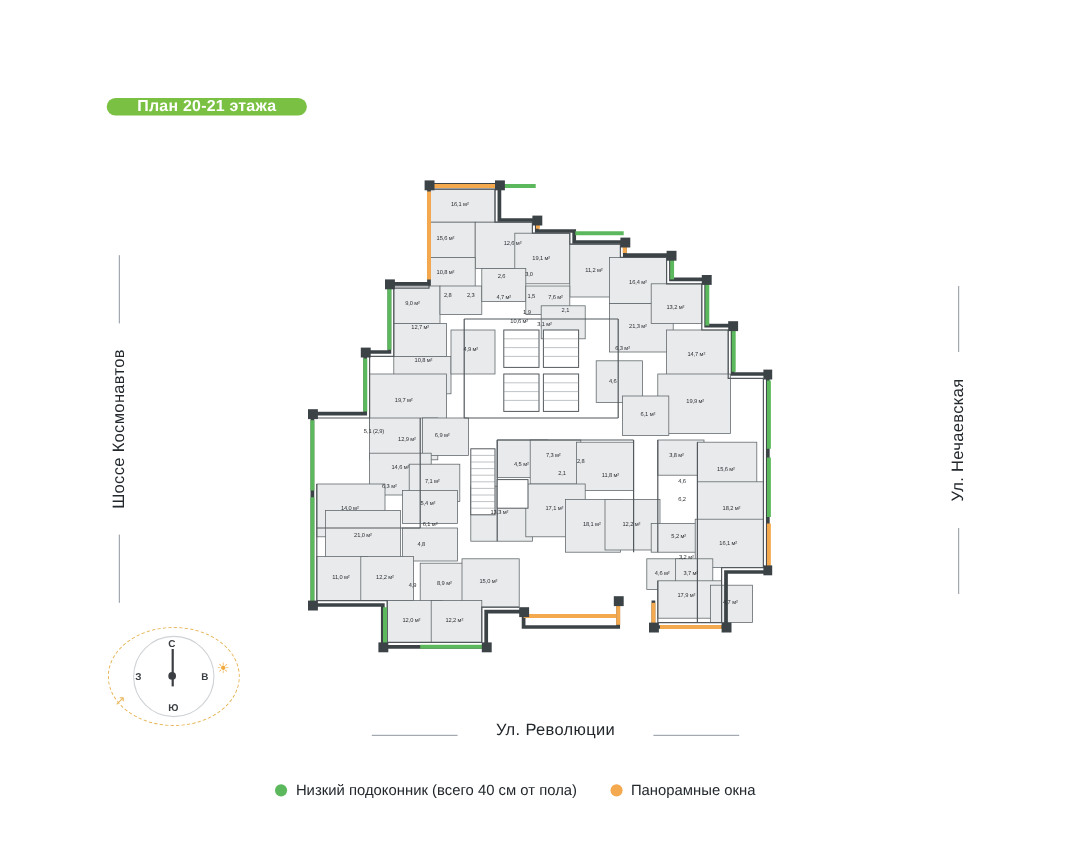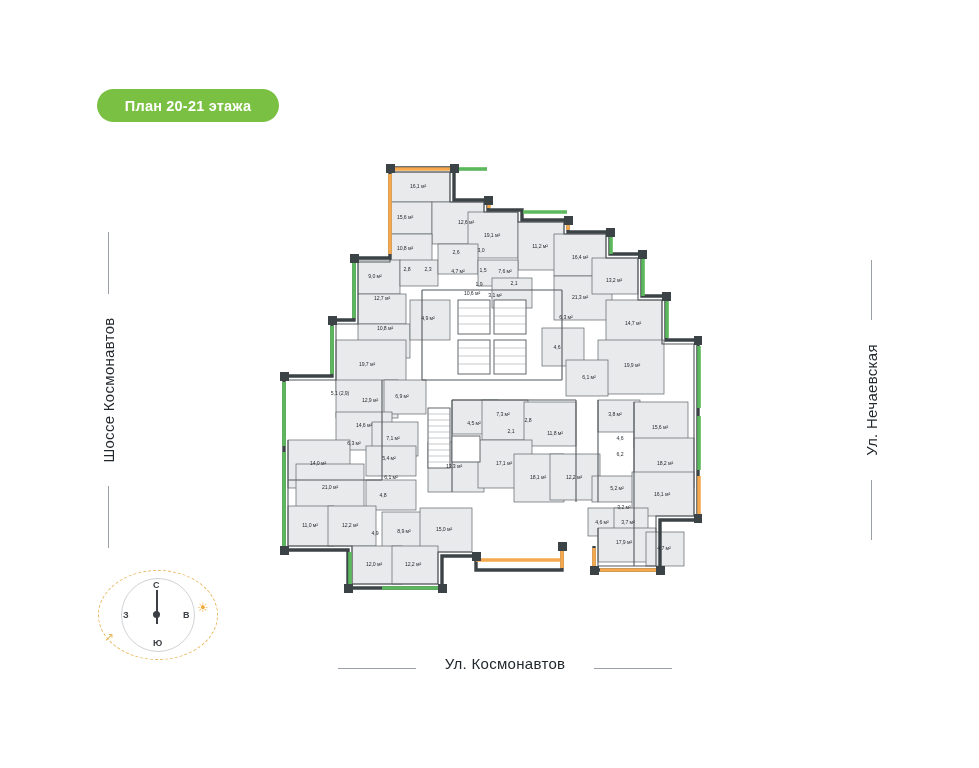--- a/index.html
+++ b/index.html
@@ -21,21 +21,21 @@
     height: 768px;
     background: #ffffff;
   }
 
   
   .plan-badge {
     position: absolute;
     left: 97px;
     top: 89px;
     width: 182px;
-    height: 33px;
+    height: 16px;
     background: #7ac143;
     border-radius: 17px;
     color: #ffffff;
     font-size: 14.5px;
     font-weight: bold;
     display: flex;
     align-items: center;
     justify-content: center;
     letter-spacing: 0.2px;
   }
@@ -231,21 +231,21 @@
 </head>
 <body>
 
 <div class="page">
 
   <div class="plan-badge">План 20-21 этажа</div>
 
 
   <div class="street-bottom">
     <span class="line-l"></span>
-    <span>Ул. Космонавтов</span>
+    <span>Ул. Революции</span>
     <span class="line-r"></span>
   </div>
 
   <div class="street-left">
     <span class="line-t"></span>
     <span class="txt">Шоссе Космонавтов</span>
     <span class="line-b"></span>
   </div>
 
   <div class="street-right">
@@ -260,20 +260,30 @@
     <div class="needle"></div>
     <div class="hub"></div>
     <div class="lbl lbl-n">С</div>
     <div class="lbl lbl-s">Ю</div>
     <div class="lbl lbl-w">З</div>
     <div class="lbl lbl-e">В</div>
     <div class="sun">☀</div>
     <div class="arrowtail">↗</div>
   </div>
 
+  <div class="legend">
+    <div class="item">
+      <span class="dot" style="background:#5cb85c"></span>
+      <span>Низкий подоконник (всего 40 см от пола)</span>
+    </div>
+    <div class="item">
+      <span class="dot" style="background:#f5a94e"></span>
+      <span>Панорамные окна</span>
+    </div>
+  </div>
 
   <div class="plan-wrap">
     <svg width="440" height="460" viewBox="0 0 440 460">
       <g fill="#e9eaec" stroke="#5e6669" stroke-width="0.7">
 
         <rect x="128" y="22" width="60" height="30"></rect>
         <rect x="128" y="52" width="42" height="32"></rect>
         <rect x="170" y="52" width="52" height="42"></rect>
         <rect x="206" y="62" width="50" height="46"></rect>
         <rect x="256" y="72" width="46" height="48"></rect>

